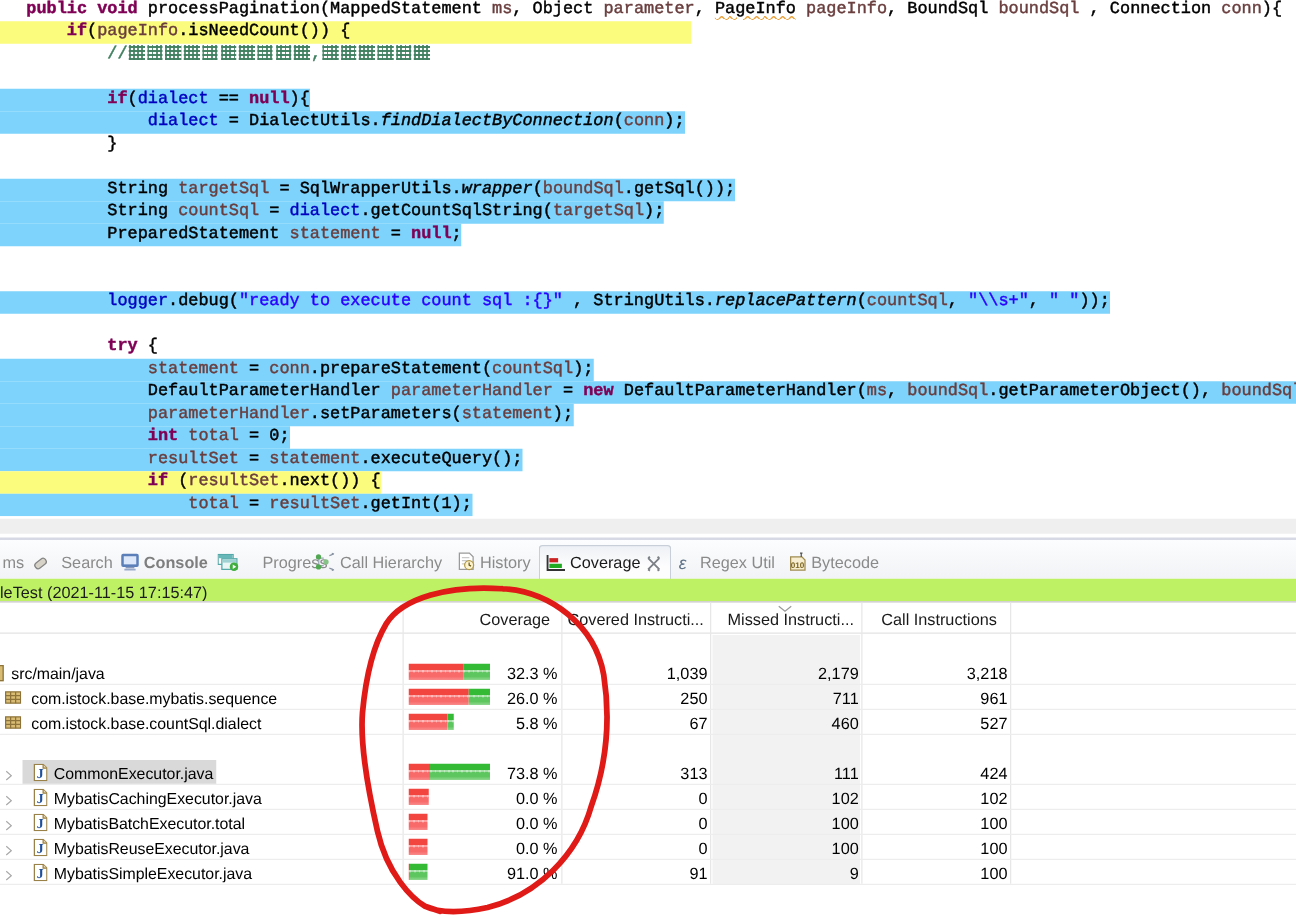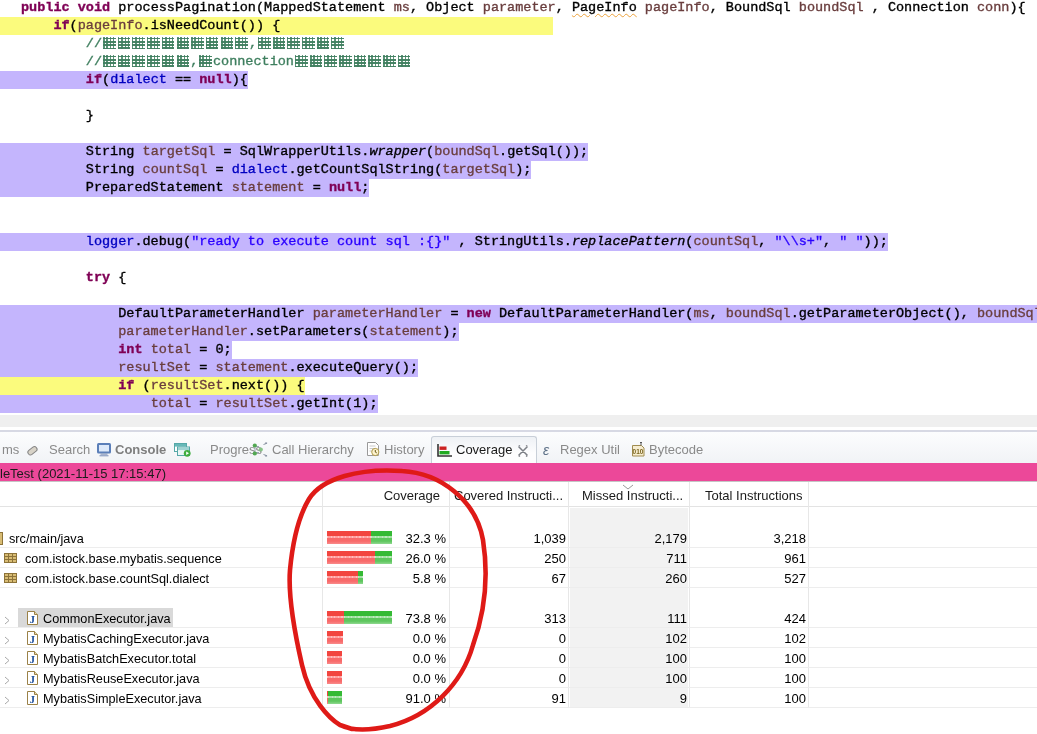--- a/index.html
+++ b/index.html
@@ -1,32 +1,32 @@
 <!DOCTYPE html>
 <html><head><meta charset="utf-8"><style>
 html,body{margin:0;padding:0;width:1037px;height:734px;overflow:hidden;background:#fff;
 font-family:"Liberation Sans",sans-serif}
 #editor{position:absolute;left:0;top:-1px;width:1037px;height:414px;overflow:hidden;
 font-family:"Liberation Mono",monospace;font-size:13.5px;-webkit-text-stroke:0.35px}
 .ln{position:absolute;left:0;height:18px;white-space:pre}
 .bg{display:inline-block;height:18px;line-height:18.2px;padding-left:21px;box-sizing:border-box;color:#000}
-.g{background:#c4b5fd} .y{background:#fbfb7d}
+.g{background:#7dd3fc} .y{background:#fbfb7d}
 .k{color:#7f0055;font-weight:bold}
 .v{color:#6a3e3e} .f{color:#0000c0} .s{color:#2a00ff} .c{color:#3f7f5f}
 .m{font-style:italic;color:#000}
 .u{text-decoration:underline;text-decoration-style:wavy;text-decoration-color:#eba23c;text-decoration-thickness:1px;text-underline-offset:2px}
 .cj{display:inline-block;width:12.6px;height:11.5px;margin:0 1.05px;vertical-align:-1.5px;
 background:repeating-linear-gradient(0deg,rgba(63,127,95,.95) 0 1.5px,rgba(255,255,255,0) 1.5px 3.2px),repeating-linear-gradient(90deg,rgba(63,127,95,.85) 0 1.5px,rgba(255,255,255,0) 1.5px 3.3px)}
 #scrollstrip{position:absolute;left:0;top:415px;width:1037px;height:12px;background:#efefef}
 #split{position:absolute;left:0;top:430px;width:1037px;height:2px;background:#d7d9e4}
 #tabbar{position:absolute;left:0;top:432px;width:1037px;height:31px;background:linear-gradient(#fcfdfe,#f1f3f6)}
 .tab{position:absolute;top:6px;height:25px;color:#8a8a8a;font-size:13px;line-height:24px;white-space:nowrap}
 .tab svg{vertical-align:-3px}
 #covtab{position:absolute;left:431px;top:4px;width:104px;height:27px;background:linear-gradient(#eef1f5,#fdfdfe 60%);border:1px solid #c8cfd8;border-bottom:none;border-radius:3px 3px 0 0}
-#sess{position:absolute;left:0;top:463px;width:1037px;height:18px;background:#ec4899;color:#1c1c1c;font-size:13px;line-height:21px}
+#sess{position:absolute;left:0;top:463px;width:1037px;height:18px;background:#bef264;color:#1c1c1c;font-size:13px;line-height:21px}
 #tablewrap{position:absolute;left:0;top:481px;width:1037px;height:253px;background:#fff;font-size:13px;color:#000}
 #thead{position:absolute;left:0;top:0;width:1037px;height:24px;border-top:1px solid #c5c5c5;border-bottom:1px solid #e3e3e3}
 .hborder{position:absolute;top:1px;height:225px;width:1px;background:#e7e7e7}
 .hl{position:absolute;top:5.5px;height:16px;line-height:16px;color:#1a1a1a}
 #misshade{position:absolute;left:88px;top:26px;width:119px;height:200px;background:#f2f2f2}
 .row{position:absolute;left:0;width:1037px;height:20px;border-bottom:1px solid #ededed;box-sizing:border-box}
 .tx{position:absolute;top:3.5px;height:15px;line-height:15px;white-space:nowrap;font-size:12.7px}
 .icw{position:absolute;top:4px}
 .barw{position:absolute;left:327px;top:3px;height:13px}
 .bar{display:inline-block;height:13px;vertical-align:top;font-size:0}
@@ -35,31 +35,32 @@
 .gg{background-image:repeating-linear-gradient(90deg,rgba(255,255,255,.30) 0 1.2px,rgba(255,255,255,0) 1.2px 3.6px),linear-gradient(#35ba35 0 40%,#a3e0a3 40% 52%,#5ec65e 52% 78%,#90d890);background-size:100% 2.2px,100% 100%;background-position:0 5.2px,0 0;background-repeat:no-repeat}
 .pct{position:absolute;left:345px;top:3px;width:101px;text-align:right;height:15px;line-height:15px}
 .n1{position:absolute;left:400px;width:166px;top:3px;text-align:right;height:15px;line-height:15px}
 .n2{position:absolute;left:520px;width:167px;top:3px;text-align:right;height:15px;line-height:15px}
 .n3{position:absolute;left:640px;width:166px;top:3px;text-align:right;height:15px;line-height:15px}
 </style></head><body>
 <div id="editor">
 <div class="ln" style="top:0px"><span class="bg"><b class="k">public</b> <b class="k">void</b> processPagination(MappedStatement <span class="v">ms</span>, Object <span class="v">parameter</span>, <span class="u">PageInfo</span> <span class="v">pageInfo</span>, BoundSql <span class="v">boundSql</span> , Connection <span class="v">conn</span>){</span></div>
 <div class="ln" style="top:18px"><span class="bg y" style="width:553px">    <b class="k">if</b>(<span class="v">pageInfo</span>.isNeedCount()) {</span></div>
 <div class="ln" style="top:36px"><span class="bg">        <span class="c">//<i class="cj"></i><i class="cj"></i><i class="cj"></i><i class="cj"></i><i class="cj"></i><i class="cj"></i><i class="cj"></i><i class="cj"></i><i class="cj"></i><i class="cj"></i>,<i class="cj"></i><i class="cj"></i><i class="cj"></i><i class="cj"></i><i class="cj"></i><i class="cj"></i></span></span></div>
-<div class="ln" style="top:54px"><span class="bg">        <span class="c">//<i class="cj"></i><i class="cj"></i><i class="cj"></i><i class="cj"></i><i class="cj"></i><i class="cj"></i>,<i class="cj"></i>connection<i class="cj"></i><i class="cj"></i><i class="cj"></i><i class="cj"></i><i class="cj"></i><i class="cj"></i><i class="cj"></i><i class="cj"></i></span></span></div>
 <div class="ln" style="top:72px"><span class="bg g">        <b class="k">if</b>(<span class="f">dialect</span> == <b class="k">null</b>){</span></div>
+<div class="ln" style="top:90px"><span class="bg g">            <span class="f">dialect</span> = DialectUtils.<i class="m">findDialectByConnection</i>(<span class="v">conn</span>);</span></div>
 <div class="ln" style="top:108px"><span class="bg">        }</span></div>
 <div class="ln" style="top:126px"><span class="bg"></span></div>
 <div class="ln" style="top:162px"><span class="bg g">        String <span class="v">countSql</span> = <span class="f">dialect</span>.getCountSqlString(<span class="v">targetSql</span>);</span></div>
 <div class="ln" style="top:144px"><span class="bg g">        String <span class="v">targetSql</span> = SqlWrapperUtils.<i class="m">wrapper</i>(<span class="v">boundSql</span>.getSql());</span></div>
 <div class="ln" style="top:180px"><span class="bg g">        PreparedStatement <span class="v">statement</span> = <b class="k">null</b>;</span></div>
 <div class="ln" style="top:216px"><span class="bg"></span></div>
 <div class="ln" style="top:234px"><span class="bg g">        <span class="f">logger</span>.debug(<span class="s">"ready to execute count sql :{}"</span> , StringUtils.<i class="m">replacePattern</i>(<span class="v">countSql</span>, <span class="s">"\\s+"</span>, <span class="s">" "</span>));</span></div>
 <div class="ln" style="top:252px"><span class="bg"></span></div>
 <div class="ln" style="top:270px"><span class="bg">        <b class="k">try</b> {</span></div>
+<div class="ln" style="top:288px"><span class="bg g">            <span class="v">statement</span> = <span class="v">conn</span>.prepareStatement(<span class="v">countSql</span>);</span></div>
 <div class="ln" style="top:306px"><span class="bg g">            DefaultParameterHandler <span class="v">parameterHandler</span> = <b class="k">new</b> DefaultParameterHandler(<span class="v">ms</span>, <span class="v">boundSql</span>.getParameterObject(), <span class="v">boundSql</span>)</span></div>
 <div class="ln" style="top:324px"><span class="bg g">            <span class="v">parameterHandler</span>.setParameters(<span class="v">statement</span>);</span></div>
 <div class="ln" style="top:342px"><span class="bg g">            <b class="k">int</b> <span class="v">total</span> = 0;</span></div>
 <div class="ln" style="top:360px"><span class="bg g">            <span class="v">resultSet</span> = <span class="v">statement</span>.executeQuery();</span></div>
 <div class="ln" style="top:378px"><span class="bg y">            <b class="k">if</b> (<span class="v">resultSet</span>.next()) {</span></div>
 <div class="ln" style="top:396px"><span class="bg g">                <span class="v">total</span> = <span class="v">resultSet</span>.getInt(1);</span></div>
 </div>
 <div id="scrollstrip"></div>
 <div id="split"></div>
 <div id="tabbar">
@@ -117,21 +118,21 @@
         <text x="8" y="13" font-size="6.5" font-weight="bold" fill="#7a6520" text-anchor="middle" font-family="Liberation Sans">010</text>
         <path d="M10 1.5h2M11 1.5v3" stroke="#555"></path>
       </svg><span style="margin-left:3px">Bytecode</span></span>
 </div>
 <div id="sess">leTest (2021-11-15 17:15:47)</div>
 <div id="tablewrap">
 <div id="thead">
 <span class="hl" style="left:340px;width:100px;text-align:right">Coverage</span>
 <span class="hl" style="left:454px">Covered Instructi...</span>
 <span class="hl" style="left:582px">Missed Instructi...</span>
-<span class="hl" style="left:705px">Total Instructions</span>
+<span class="hl" style="left:705px">Call Instructions</span>
 <svg style="position:absolute;left:621px;top:2px" width="14" height="6" viewBox="0 0 14 6">
         <path d="M2 1l5 4 5-4" fill="none" stroke="#9a9a9a"></path>
       </svg>
 </div>
 <div class="hborder" style="left:322px"></div>
 <div class="hborder" style="left:449px"></div>
 <div class="hborder" style="left:568px"></div>
 <div class="hborder" style="left:689px"></div>
 <div class="hborder" style="left:808px"></div>
 <div id="misshade" style="left:570px;top:27px;width:118px;height:200px"></div>
@@ -158,21 +159,21 @@
     </div>
 <div class="row" style="top:87px">
       <span class="icw" style="left:4px"><svg class="ic" width="13" height="12" viewBox="0 0 13 12">
           <rect x="0.5" y="1.5" width="12" height="9" fill="#d8bc74" stroke="#8d7339"></rect>
           <path d="M0.5 4.5h12M0.5 7.5h12M4.5 1.5v9M8.5 1.5v9" stroke="#8d7339" fill="none"></path>
         </svg></span>
       <span class="tx" style="left:25px">com.istock.base.countSql.dialect</span>
 <span class="barw"><span class="bar" style="width:35.6px"><span class="rr" style="width:31.1px"></span><span class="gg" style="width:4.5px"></span></span></span>
       <span class="pct">5.8 %</span>
 <span class="n1">67</span>
-      <span class="n2">260</span>
+      <span class="n2">460</span>
       <span class="n3">527</span>
     </div>
 <div class="row" style="top:127px">
       <span style="position:absolute;left:18px;top:0;width:155px;height:19px;background:#d9d9d9"></span>
       <span class="icw" style="left:3px;top:5px"><svg class="ch" width="8" height="9" viewBox="0 0 8 9">
           <path d="M2 1l4 3.5L2 8" fill="none" stroke="#a9a9a9" stroke-width="1.3/"></path>
         </svg></span>
       <span class="icw" style="left:26px;top:3px"><svg class="ic" width="12" height="14" viewBox="0 0 12 14">
           <path d="M1.5 0.5h7l3 3v10h-10z" fill="#fff" stroke="#9a8147"></path>
           <path d="M8.5 0.5v3h3" fill="#e8d9b0" stroke="#9a8147"></path>

